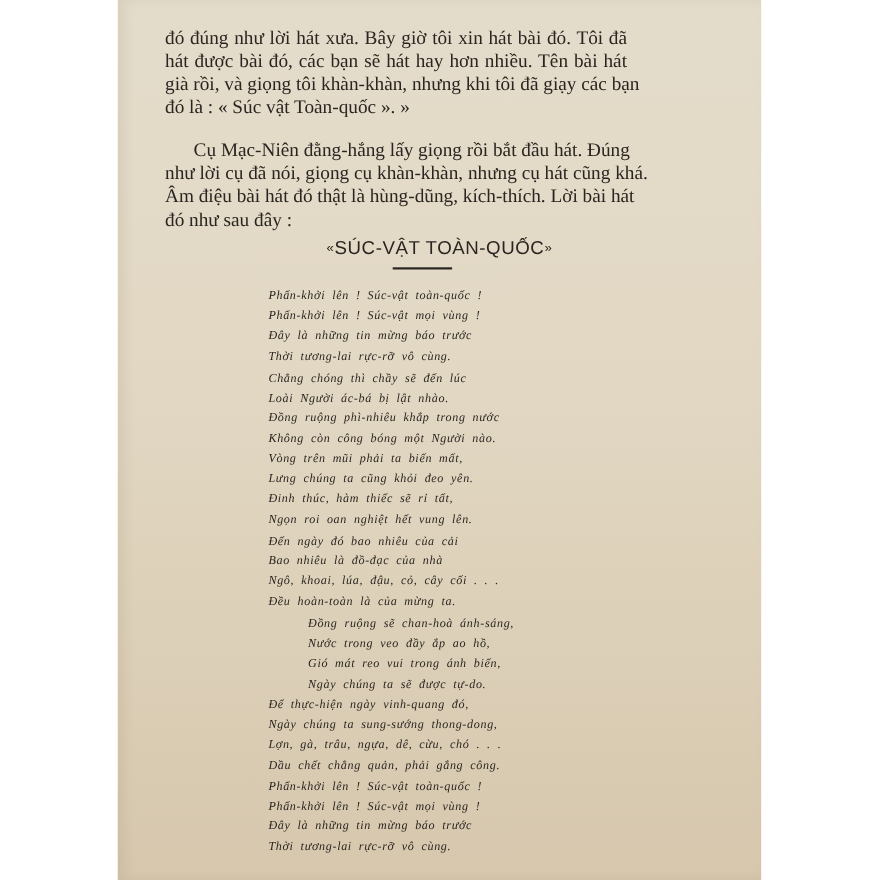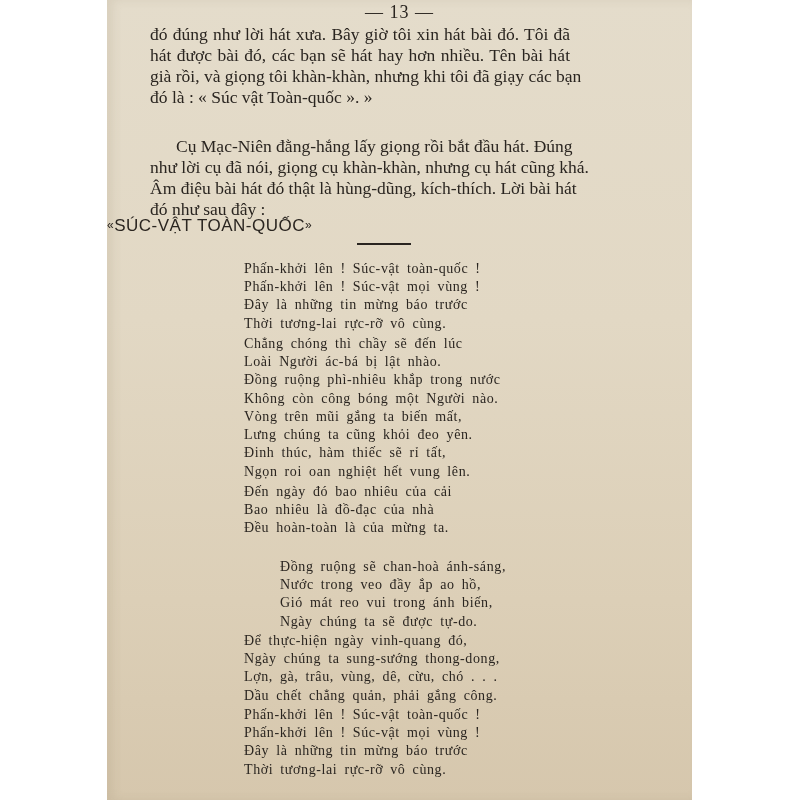--- a/index.html
+++ b/index.html
@@ -40,64 +40,64 @@
     }
     .prose .line {
       display: block;
       text-align: justify;
       text-align-last: justify;
       white-space: nowrap;
     }
     .prose .line.last { text-align-last: left; }
     .prose .line.indent { padding-left: 26px; }
     #para1 { top: 24px; }
-    #para2 { top: 136px; }
+    #para2 { top: 126px; }
     .song-title {
       position: absolute;
       top: 216px;
       left: 0;
       width: 100%;
-      text-align: left;
+      text-align: center;
       font-family: "Liberation Sans", "DejaVu Sans", sans-serif;
       font-size: 17px;
       letter-spacing: 0.5px;
     }
     .song-title .quote { font-size: 12px; vertical-align: 2px; }
     .title-rule {
       position: absolute;
       top: 243px;
       left: 250px;
       width: 54px;
       height: 2px;
       background: #2a2520;
     }
     .verse-block {
       position: absolute;
       left: 137px;
       width: 300px;
-      font-size: 14px;
+      font-style: italic;
+      font-size: 11px;
       line-height: 18.2px;
       letter-spacing: 0.6px;
       word-spacing: 3px;
     }
     .verse-block .vline { display: block; white-space: nowrap; }
     #stanza-0 { top: 260px; }
     #stanza-1 { top: 335px; }
     #stanza-2 { top: 408px; }
     #stanza-3 { top: 483px; }
     #stanza-4 { top: 558px; margin-left: 36px; }
     #stanza-5 { top: 632px; }
     #stanza-6 { top: 706px; }
   </style>
 </head>
 <body>
 
 <div class="page">
 
-  <div class="page-number">— 13 —</div>
 
   <div class="prose" id="para1">
     <span class="line">đó đúng như lời hát xưa. Bây giờ tôi xin hát bài đó. Tôi đã</span>
     <span class="line">hát được bài đó, các bạn sẽ hát hay hơn nhiều. Tên bài hát</span>
     <span class="line">già rồi, và giọng tôi khàn-khàn, nhưng khi tôi đã giạy các bạn</span>
     <span class="line last">đó là : « Súc vật Toàn-quốc ». »</span>
   </div>
 
   <div class="prose" id="para2">
     <span class="line indent">Cụ Mạc-Niên đằng-hắng lấy giọng rồi bắt đầu hát. Đúng</span>
@@ -117,40 +117,41 @@
     <span class="vline">Đây là những tin mừng báo trước</span>
     <span class="vline">Thời tương-lai rực-rỡ vô cùng.</span>
   </div>
   <div class="verse-block" id="stanza-1">
     <span class="vline">Chẳng chóng thì chầy sẽ đến lúc</span>
     <span class="vline">Loài Người ác-bá bị lật nhào.</span>
     <span class="vline">Đồng ruộng phì-nhiêu khắp trong nước</span>
     <span class="vline">Không còn công bóng một Người nào.</span>
   </div>
   <div class="verse-block" id="stanza-2">
-    <span class="vline">Vòng trên mũi gắng ta biến mất,</span>
+    <span class="vline">Vòng trên mũi phải ta biến mất,</span>
     <span class="vline">Lưng chúng ta cũng khỏi đeo yên.</span>
     <span class="vline">Đinh thúc, hàm thiếc sẽ rỉ tất,</span>
     <span class="vline">Ngọn roi oan nghiệt hết vung lên.</span>
   </div>
   <div class="verse-block" id="stanza-3">
     <span class="vline">Đến ngày đó bao nhiêu của cải</span>
     <span class="vline">Bao nhiêu là đồ-đạc của nhà</span>
+    <span class="vline">Ngô, khoai, lúa, đậu, cỏ, cây cối . . .</span>
     <span class="vline">Đều hoàn-toàn là của mừng ta.</span>
   </div>
   <div class="verse-block" id="stanza-4">
     <span class="vline">Đồng ruộng sẽ chan-hoà ánh-sáng,</span>
     <span class="vline">Nước trong veo đầy ắp ao hồ,</span>
     <span class="vline">Gió mát reo vui trong ánh biến,</span>
     <span class="vline">Ngày chúng ta sẽ được tự-do.</span>
   </div>
   <div class="verse-block" id="stanza-5">
     <span class="vline">Để thực-hiện ngày vinh-quang đó,</span>
     <span class="vline">Ngày chúng ta sung-sướng thong-dong,</span>
-    <span class="vline">Lợn, gà, trâu, vùng, dê, cừu, chó . . .</span>
+    <span class="vline">Lợn, gà, trâu, ngựa, dê, cừu, chó . . .</span>
     <span class="vline">Dầu chết chẳng quản, phải gắng công.</span>
   </div>
   <div class="verse-block" id="stanza-6">
     <span class="vline">Phấn-khởi lên !  Súc-vật toàn-quốc !</span>
     <span class="vline">Phấn-khởi lên !  Súc-vật mọi vùng !</span>
     <span class="vline">Đây là những tin mừng báo trước</span>
     <span class="vline">Thời tương-lai rực-rỡ vô cùng.</span>
   </div>
 
 </div>

